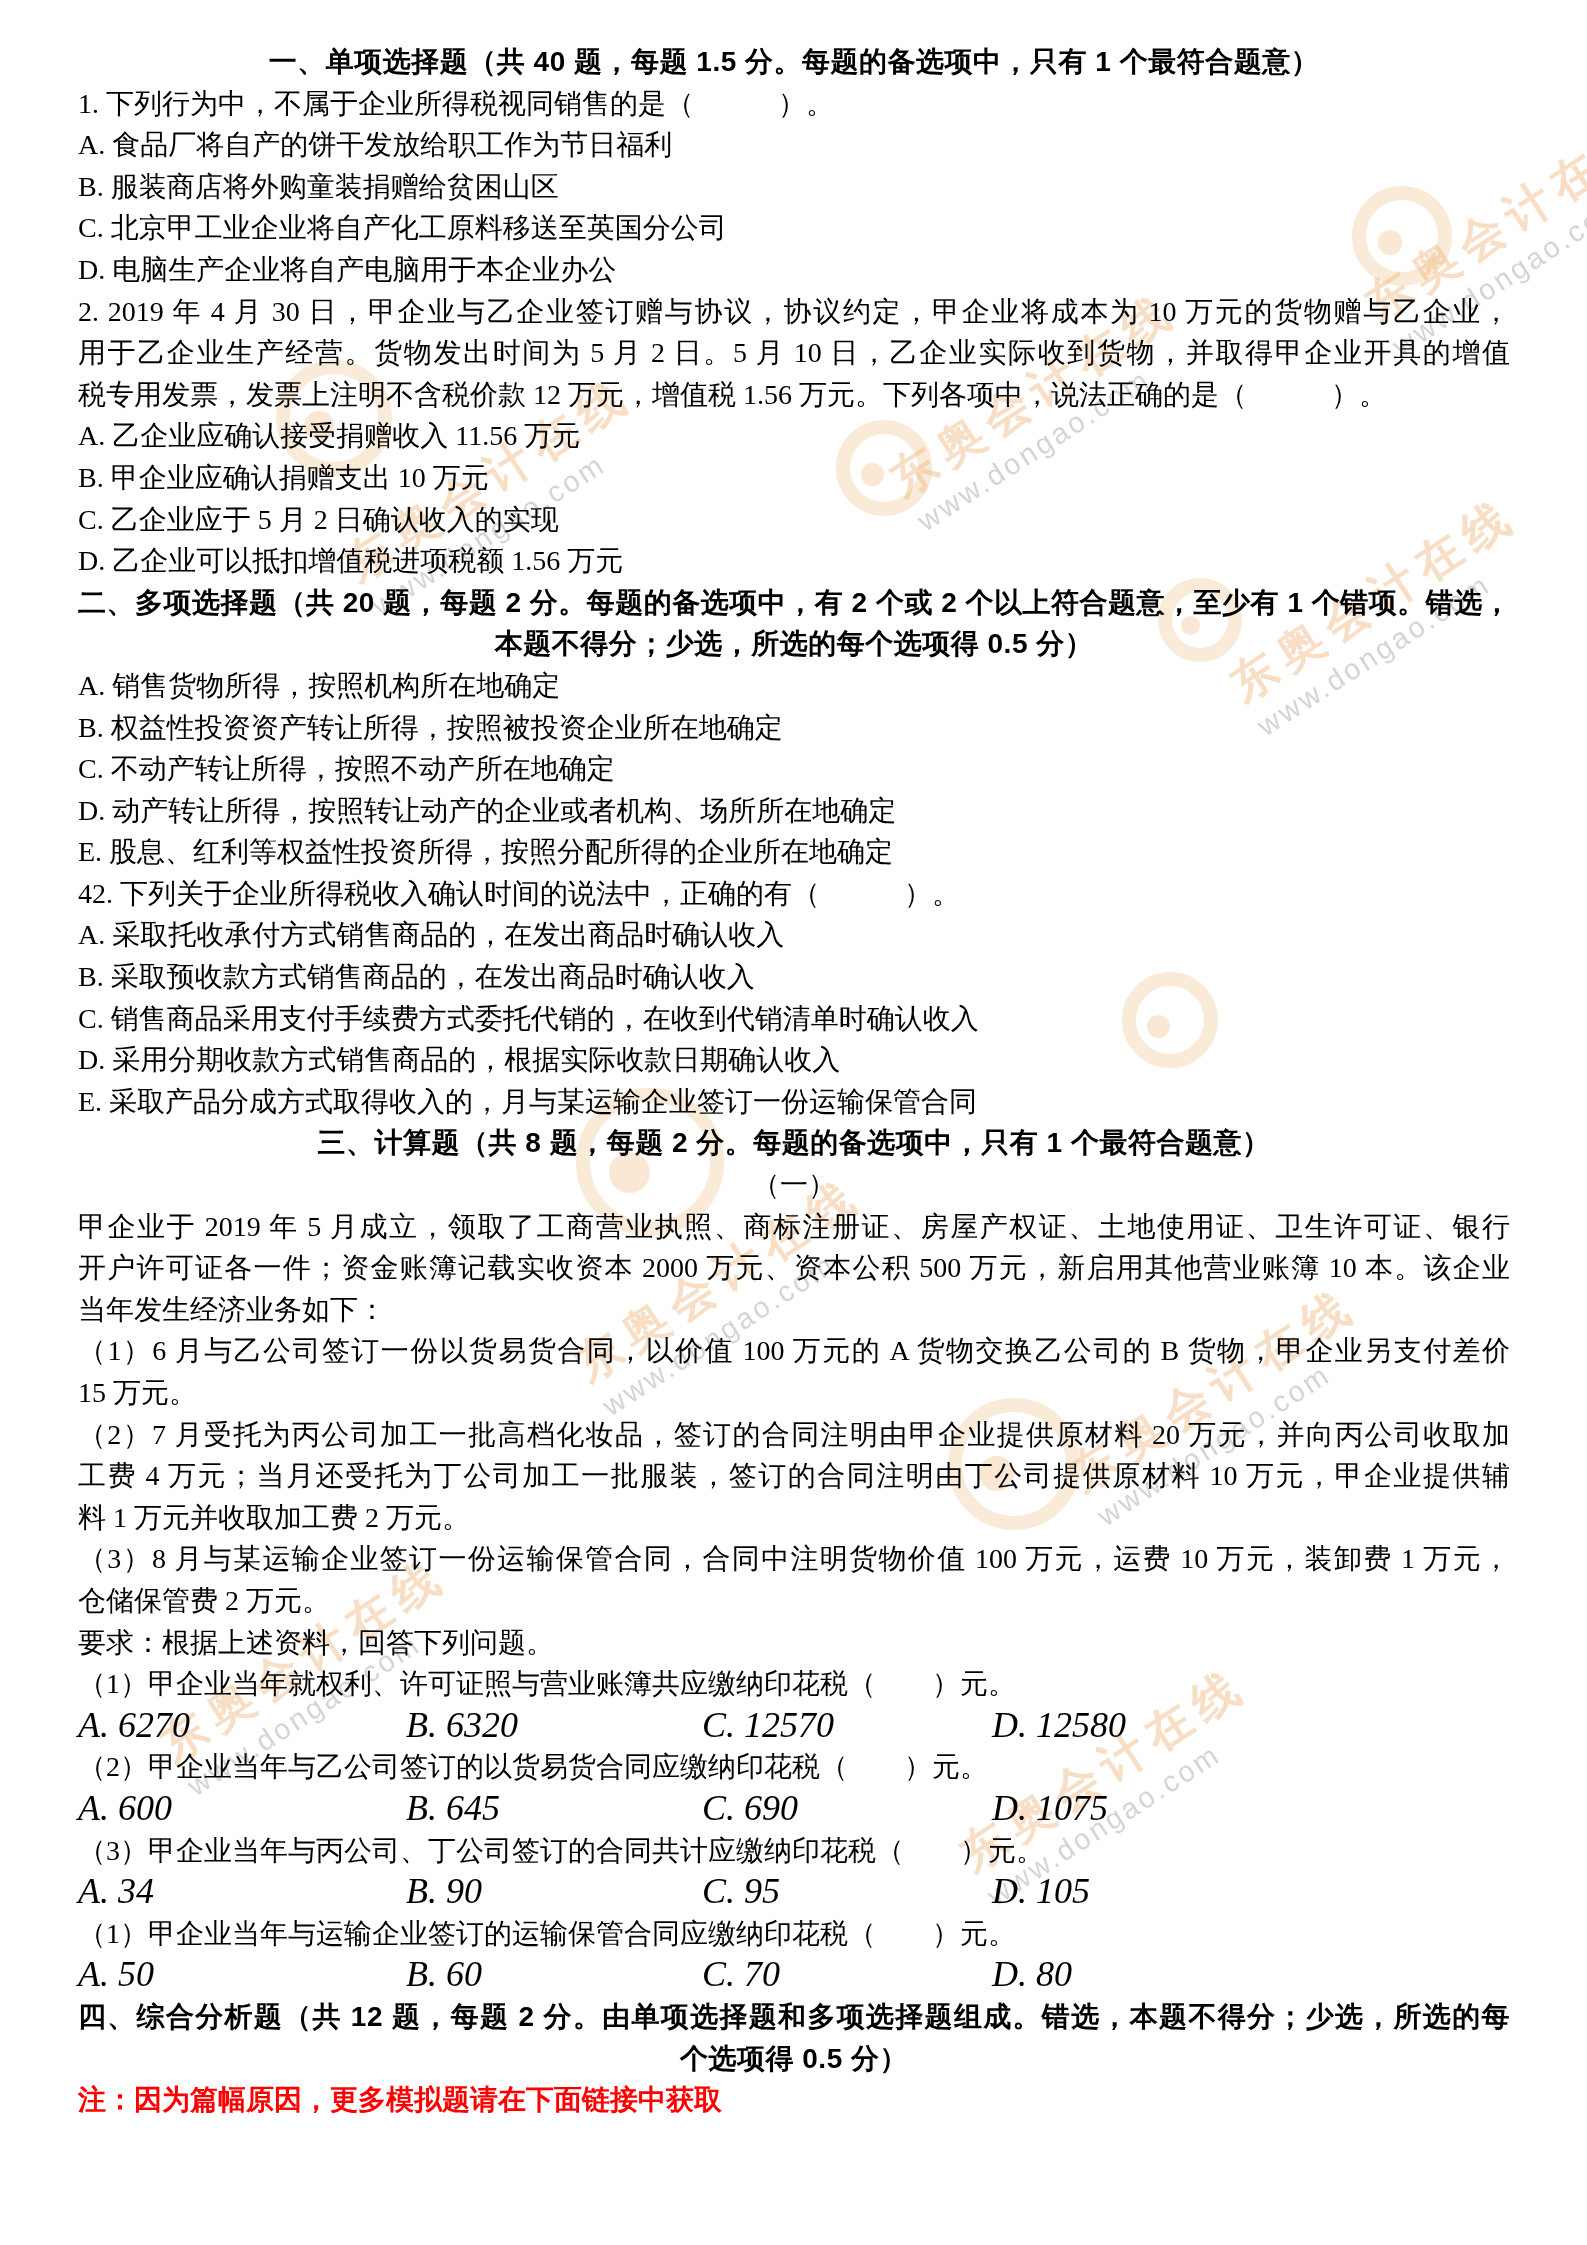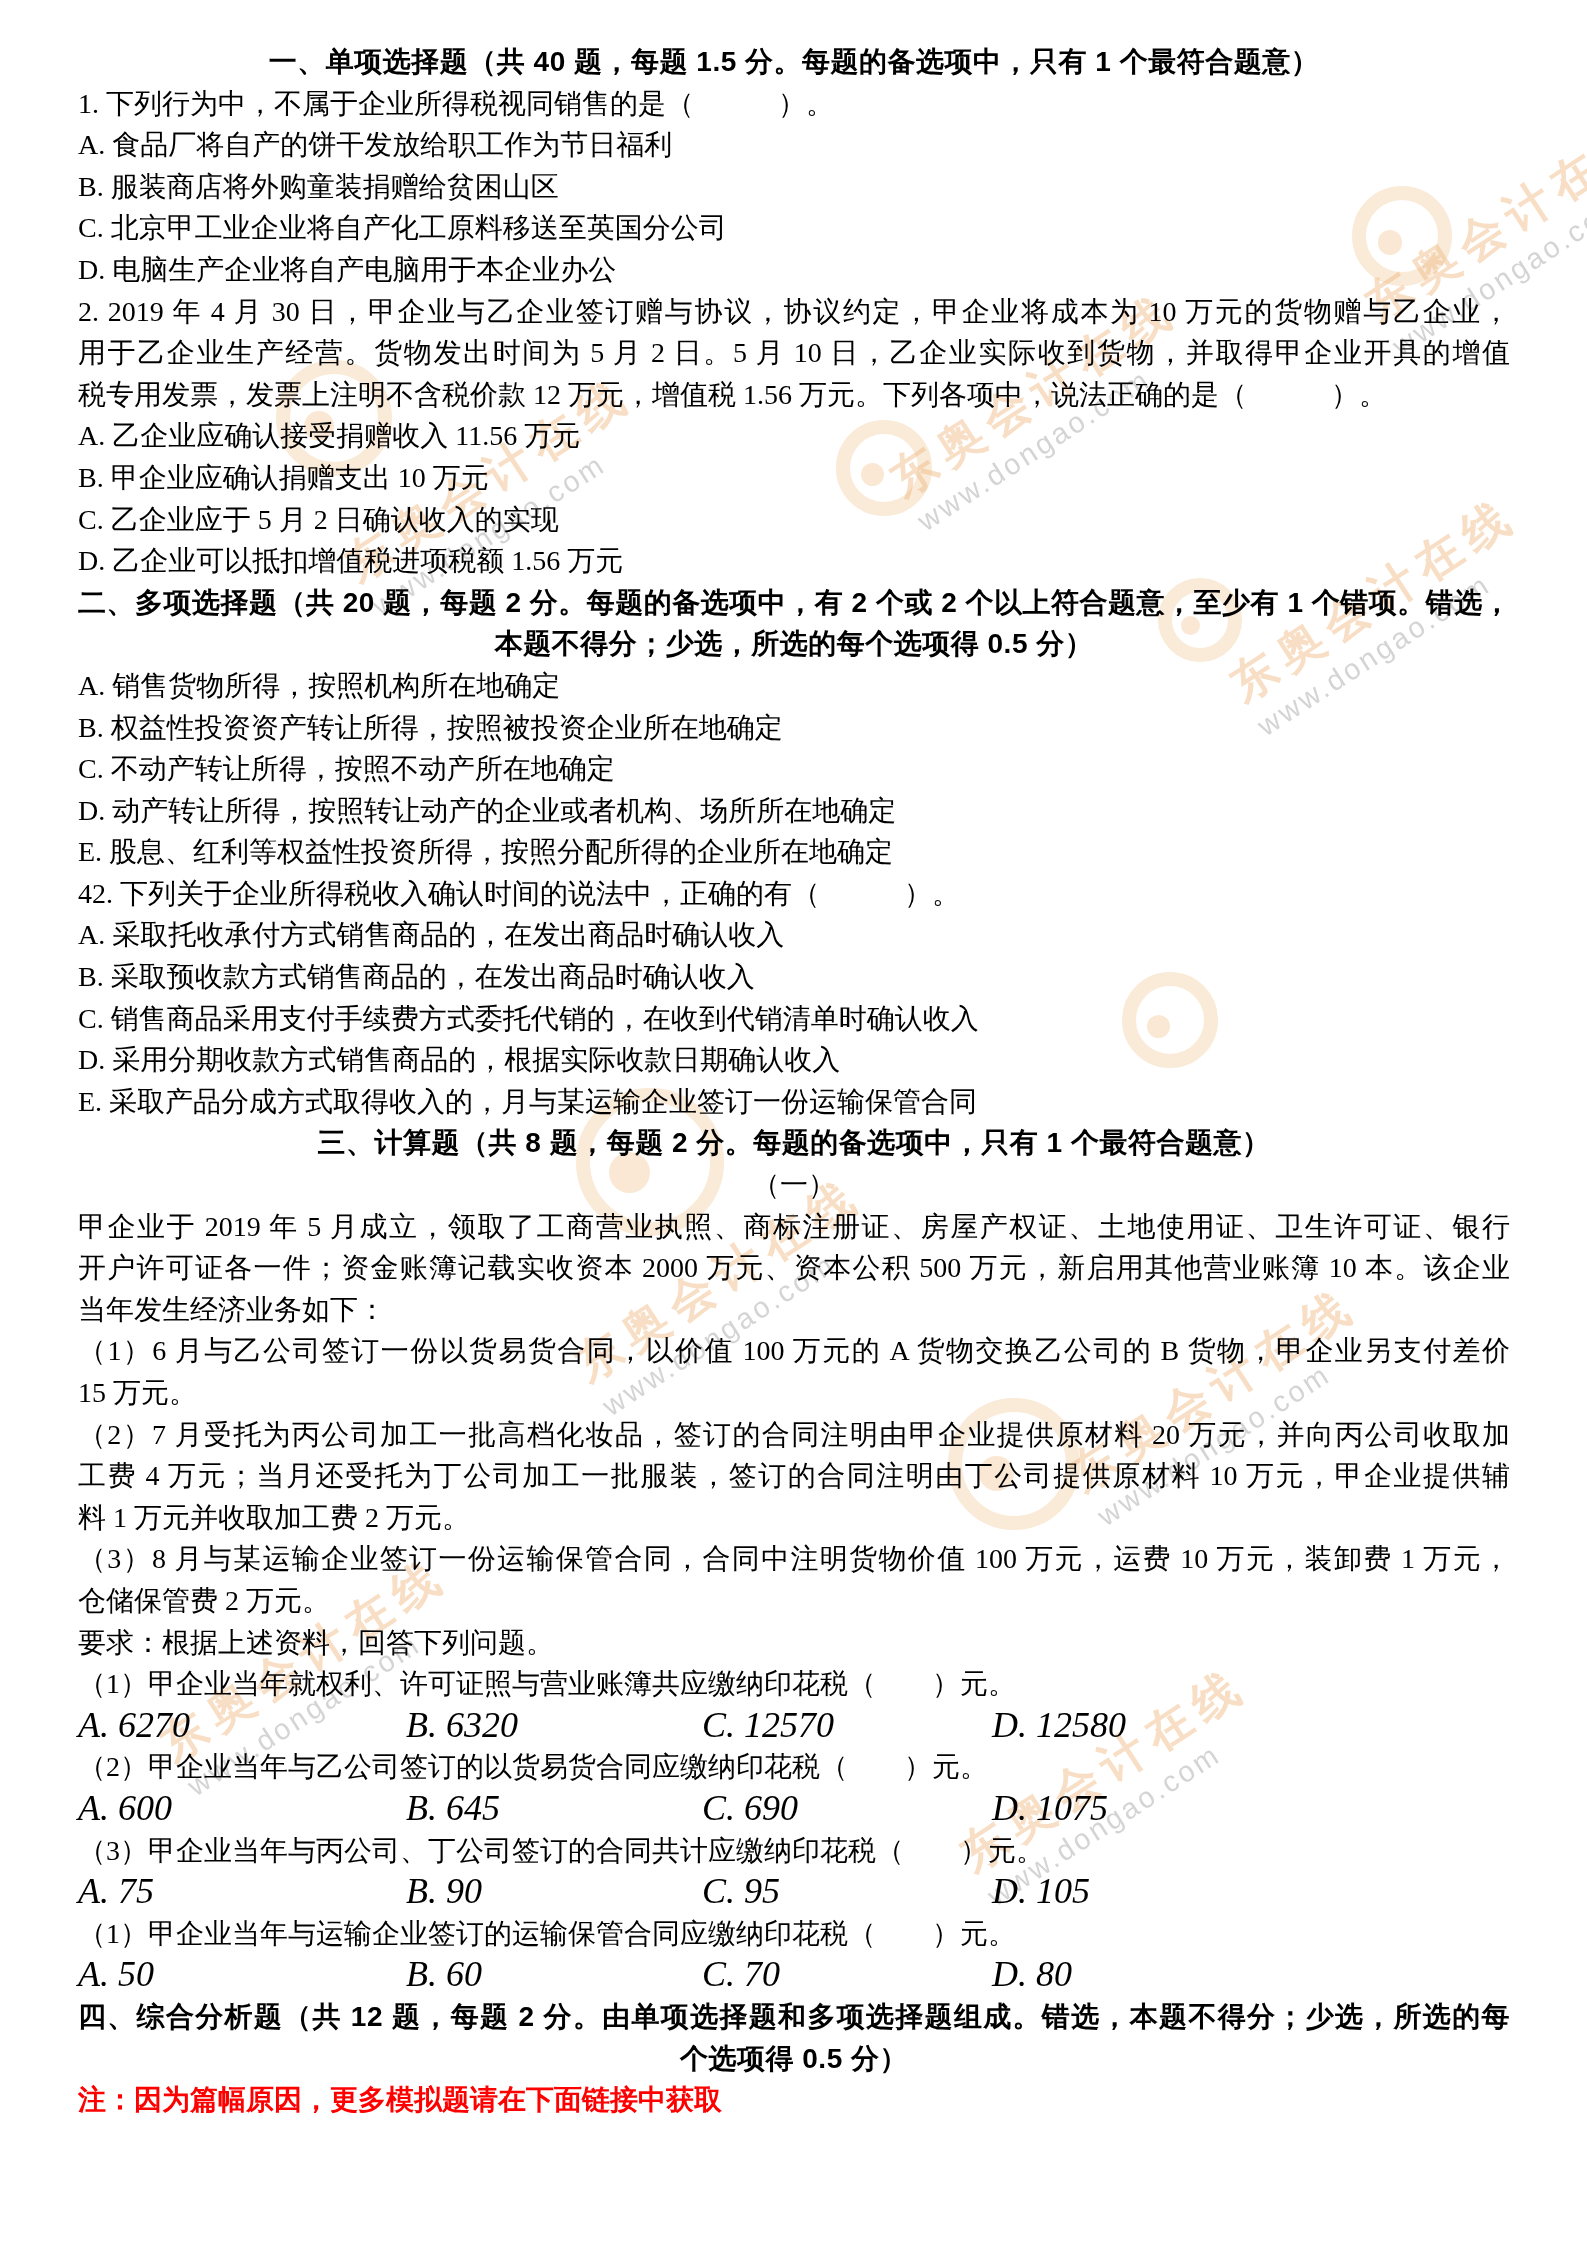--- a/index.html
+++ b/index.html
@@ -159,21 +159,21 @@
     <div class="line">（2）甲企业当年与乙公司签订的以货易货合同应缴纳印花税（　　）元。</div>
     <div class="opt-row">
       <span>A. 600</span>
       <span>B. 645</span>
       <span>C. 690</span>
       <span>D. 1075</span>
     </div>
 
     <div class="line">（3）甲企业当年与丙公司、丁公司签订的合同共计应缴纳印花税（　　）元。</div>
     <div class="opt-row">
-      <span>A. 75</span>
+      <span>A. 34</span>
       <span>B. 90</span>
       <span>C. 95</span>
       <span>D. 105</span>
     </div>
 
     <div class="line">（1）甲企业当年与运输企业签订的运输保管合同应缴纳印花税（　　）元。</div>
     <div class="opt-row">
       <span>A. 50</span>
       <span>B. 60</span>
       <span>C. 70</span>

